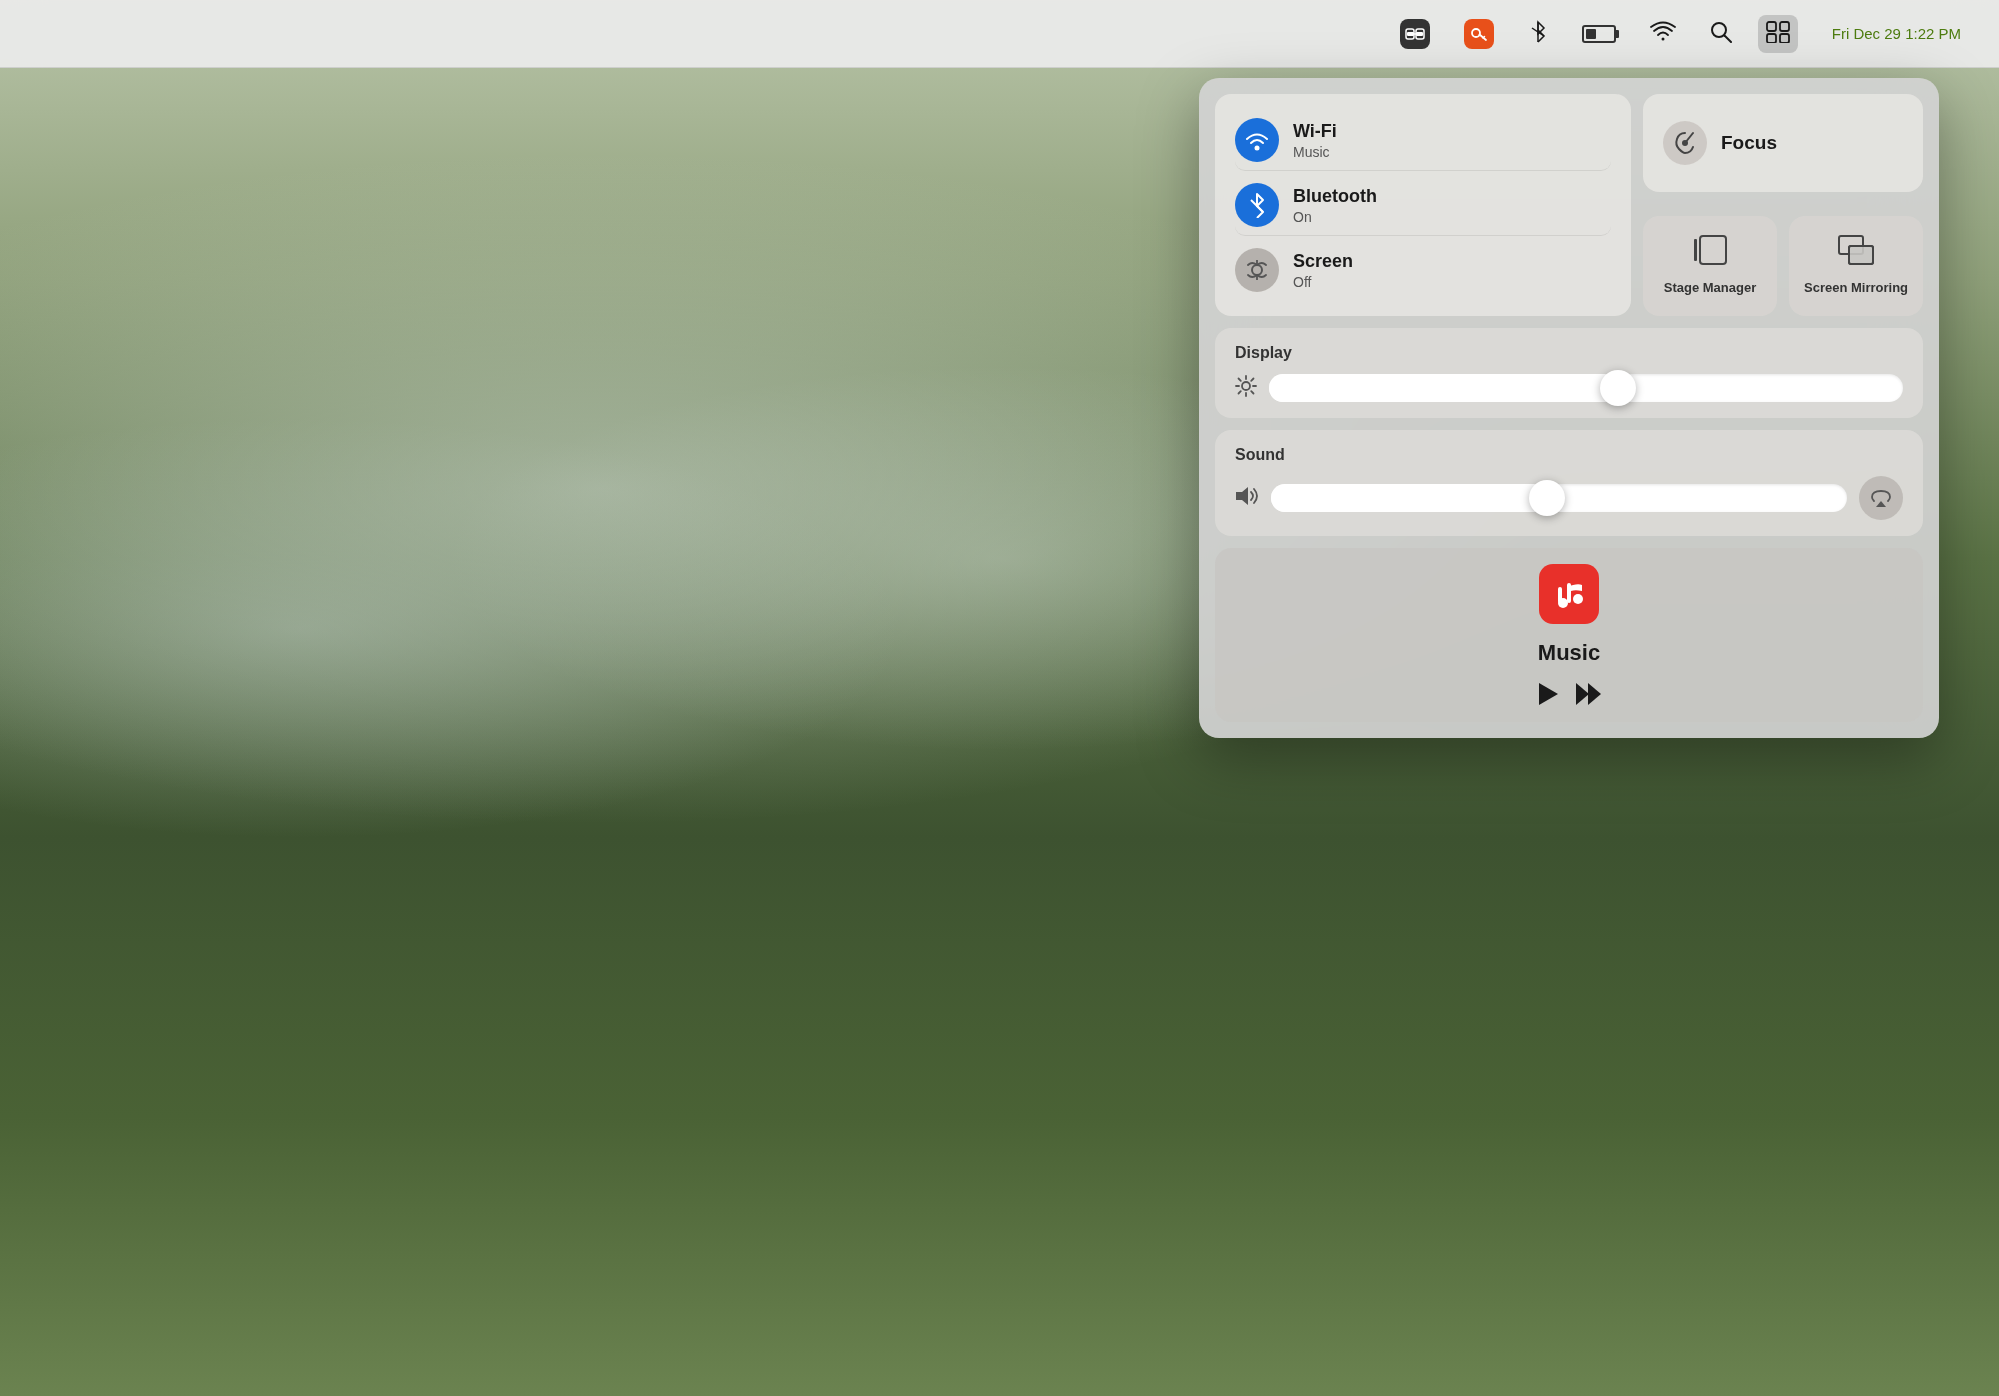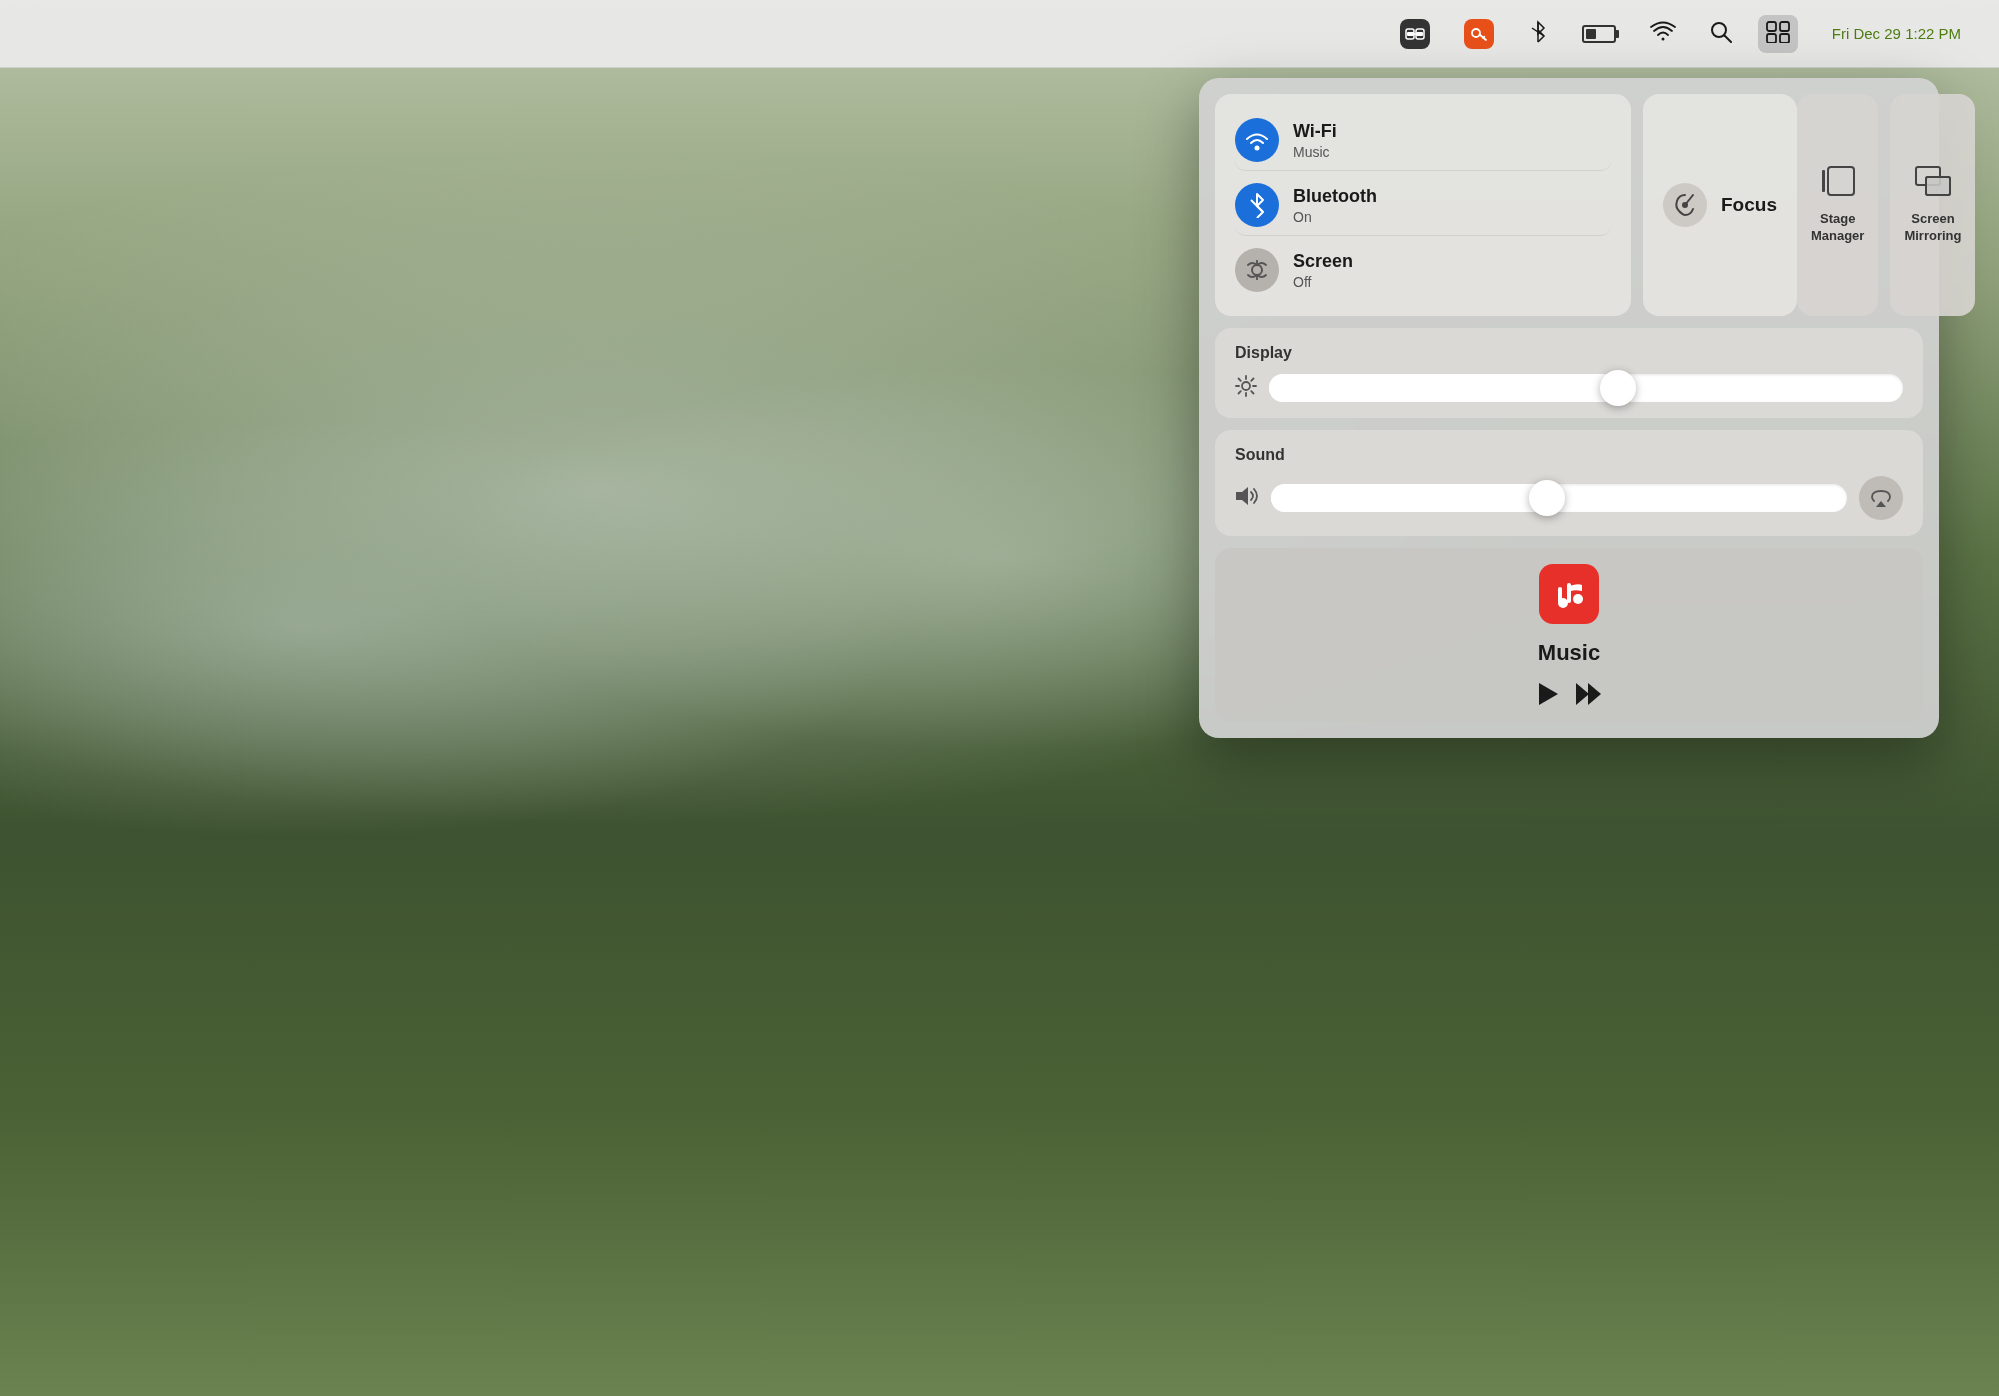--- a/index.html
+++ b/index.html
@@ -229,21 +229,22 @@
 
     .conn-subtitle {
       font-size: 14px;
       color: #555;
       font-weight: 400;
     }
 
     
     .right-tiles {
       display: flex;
-      gap: 0;
+      flex-direction: column;
+      gap: 24px;
       width: 280px;
     }
 
     .focus-tile {
       background: rgba(230, 228, 225, 0.9);
       border-radius: 16px;
       padding: 16px 20px;
       display: flex;
       align-items: center;
       gap: 14px;

